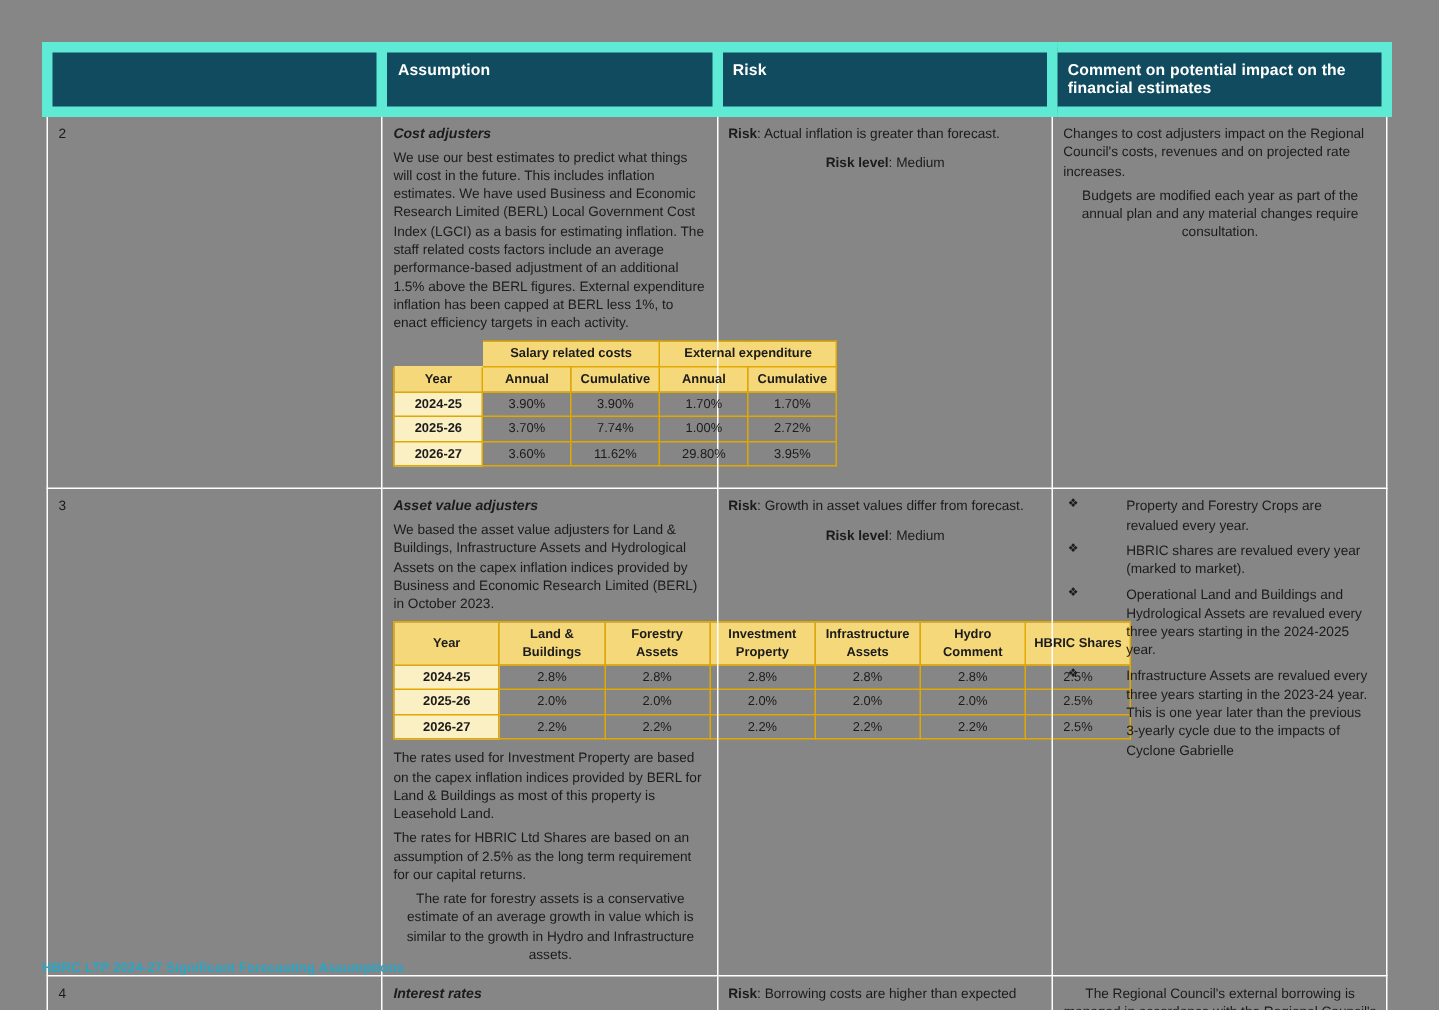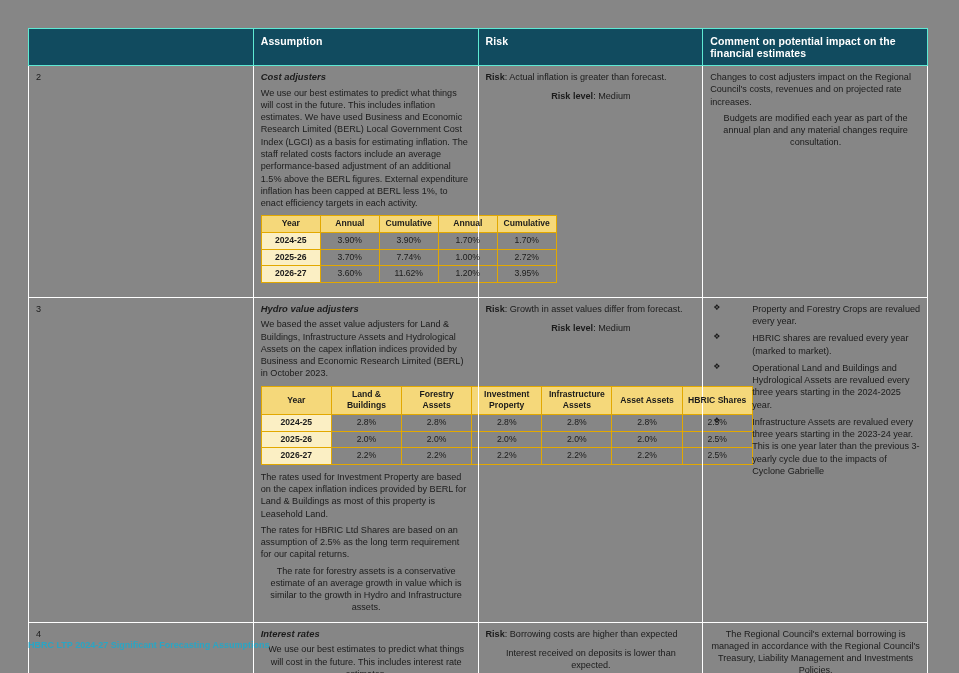--- a/index.html
+++ b/index.html
@@ -17,21 +17,21 @@
     background:transparent;
   }
   table.main > thead > tr > th{
     background:#114b5f;
     color:#ffffff;
     font-size:10.5px;
     font-weight:bold;
     text-align:left;
     vertical-align:top;
     padding:6px 6px 6px 7px;
-    border:1px solid #5eead4;
+    border:7px solid #5eead4;
     letter-spacing:.1px;
   }
   table.main > tbody > tr > td{
     border:1px solid #ffffff;
     vertical-align:top;
     padding:5px 6px 8px 7px;
     font-size:9.1px;
     color:#1b1b1b;
     line-height:1.35;
     background:transparent;
@@ -92,20 +92,25 @@
     <tbody>
 
       <tr>
         <td class="num">2</td>
         <td class="assumption">
           <div class="h-title">Cost adjusters</div>
           <p>We use our best estimates to predict what things will cost in the future. This includes inflation estimates. We have used Business and Economic Research Limited (BERL) Local Government Cost Index (LGCI) as a basis for estimating inflation. The staff related costs factors include an average performance-based adjustment of an additional 1.5% above the BERL figures. External expenditure inflation has been capped at BERL less 1%, to enact efficiency targets in each activity.</p>
 
           <table class="data tbl1">
             <tbody>
+                <tr>
+              <th class="blank"></th>
+              <th colspan="2">Salary related costs</th>
+              <th colspan="2">External expenditure</th>
+            </tr>
             <tr>
               <th>Year</th>
               <th>Annual</th>
               <th>Cumulative</th>
               <th>Annual</th>
               <th>Cumulative</th>
             </tr>
             <tr>
               <td class="yr">2024-25</td>
               <td>3.90%</td>
@@ -117,51 +122,51 @@
               <td class="yr">2025-26</td>
               <td>3.70%</td>
               <td>7.74%</td>
               <td>1.00%</td>
               <td>2.72%</td>
             </tr>
             <tr>
               <td class="yr">2026-27</td>
               <td>3.60%</td>
               <td>11.62%</td>
-              <td>1.20%</td>
+              <td>29.80%</td>
               <td>3.95%</td>
             </tr>
           </tbody>
             </table>
         </td>
         <td class="risk">
           <p><span class="lbl">Risk</span>: <span>Actual inflation is greater than forecast.</span></p>
           <p><span class="lbl">Risk level</span>: <span>Medium</span></p>
         </td>
         <td class="comment">
           <p>Changes to cost adjusters impact on the Regional Council's costs, revenues and on projected rate increases.</p>
           <p>Budgets are modified each year as part of the annual plan and any material changes require consultation.</p>
         </td>
       </tr>
 
       <tr>
         <td class="num">3</td>
         <td class="assumption">
-          <div class="h-title">Hydro value adjusters</div>
+          <div class="h-title">Asset value adjusters</div>
           <p>We based the asset value adjusters for Land &amp; Buildings, Infrastructure Assets and Hydrological Assets on the capex inflation indices provided by Business and Economic Research Limited (BERL) in October 2023.</p>
 
           <table class="data tbl2">
             <tbody>
                 <tr>
               <th>Year</th>
               <th>Land &amp; Buildings</th>
               <th>Forestry Assets</th>
               <th>Investment Property</th>
               <th>Infrastructure Assets</th>
-              <th>Asset Assets</th>
+              <th>Hydro Comment</th>
               <th>HBRIC Shares</th>
             </tr>
             <tr>
               <td class="yr">2024-25</td>
               <td>2.8%</td>
               <td>2.8%</td>
               <td>2.8%</td>
               <td>2.8%</td>
               <td>2.8%</td>
               <td>2.5%</td>

